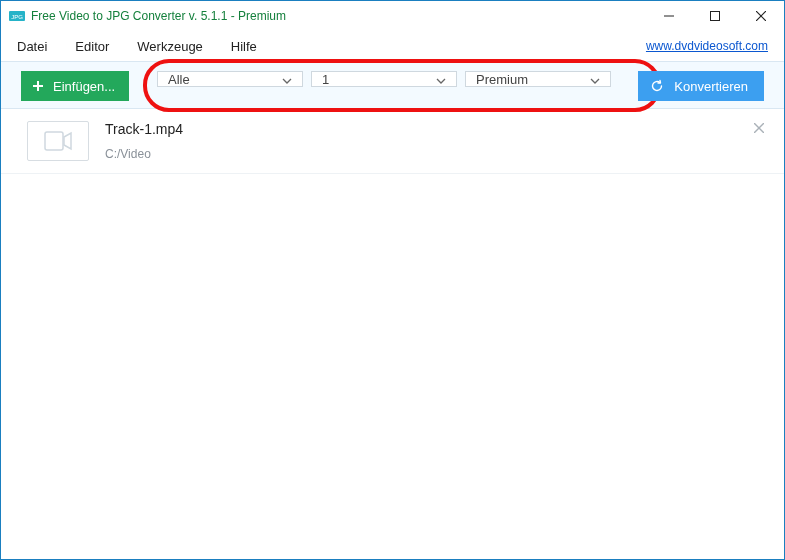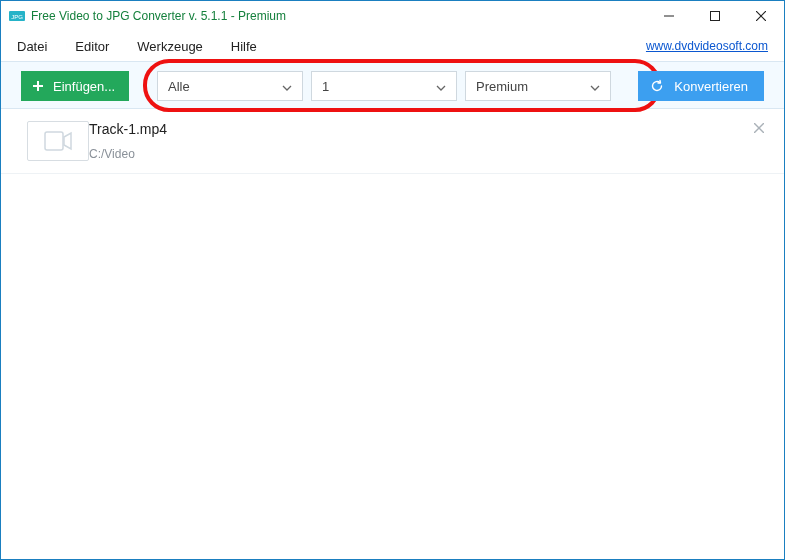--- a/index.html
+++ b/index.html
@@ -23,32 +23,32 @@
 
   
   .toolbar-wrap { position: relative; height: 48px; border-top: 1px solid #d9e7f2; border-bottom: 1px solid #d9e7f2; background: #f3faff; display:flex; align-items:center; }
   .btn-add { position:absolute; left:20px; top:9px; height:30px; background:#23a85b; color:#fff; font-size:13px; display:flex; align-items:center; padding:0 14px 0 10px; gap:8px; border:none; cursor:pointer; }
   .btn-add .plus { width:14px; height:14px; display:inline-flex; align-items:center; justify-content:center; }
   .btn-convert { position:absolute; right:20px; top:9px; height:30px; background:#3c9ff0; color:#fff; font-size:13px; display:flex; align-items:center; padding:0 16px 0 12px; gap:10px; border:none; cursor:pointer; }
   .btn-convert .refresh-icon { width:14px; height:14px; display:inline-flex; align-items:center; justify-content:center; }
 
   
   .dd-group { position:absolute; left:156px; top:9px; display:flex; gap:8px; }
-  .dropdown { height:30px; background:#fff; border:1px solid #cfd8df; display:flex; align-items:center; justify-content:space-between; padding:0 10px; font-size:13px; color:#444; cursor:pointer; }
+  .dropdown { height:16px; background:#fff; border:1px solid #cfd8df; display:flex; align-items:center; justify-content:space-between; padding:0 10px; font-size:13px; color:#444; cursor:pointer; }
   .dd-1 { width:146px; }
   .dd-2 { width:146px; }
   .dd-3 { width:146px; }
   .chev { width:10px; height:10px; }
 
   
   .callout { position:absolute; left:142px; top:-3px; width:518px; height:53px; border:4px solid #e11; border-radius:26px; pointer-events:none; }
 
   
   .filelist { flex:1; overflow:auto; }
-  .file-row { display:flex; align-items:center; padding:12px 16px 12px 26px; border-bottom:1px solid #eef2f5; position:relative; }
+  .file-row { display:flex; align-items:center; padding:12px 16px 12px 26px; gap:16px; border-bottom:1px solid #eef2f5; position:relative; }
   .thumb { width:62px; height:40px; border:1px solid #d7dde2; border-radius:2px; display:flex; align-items:center; justify-content:center; color:#cfd8df; }
   .file-meta { display:flex; flex-direction:column; }
   .file-name { font-size:14px; color:#222; }
   .file-path { font-size:12px; color:#8a9199; margin-top:10px; }
   .row-close { position:absolute; right:16px; top:10px; width:18px; height:18px; color:#aab1b8; display:flex; align-items:center; justify-content:center; cursor:pointer; }
 </style>
 </head>
 <body>
 
 <div class="window">

